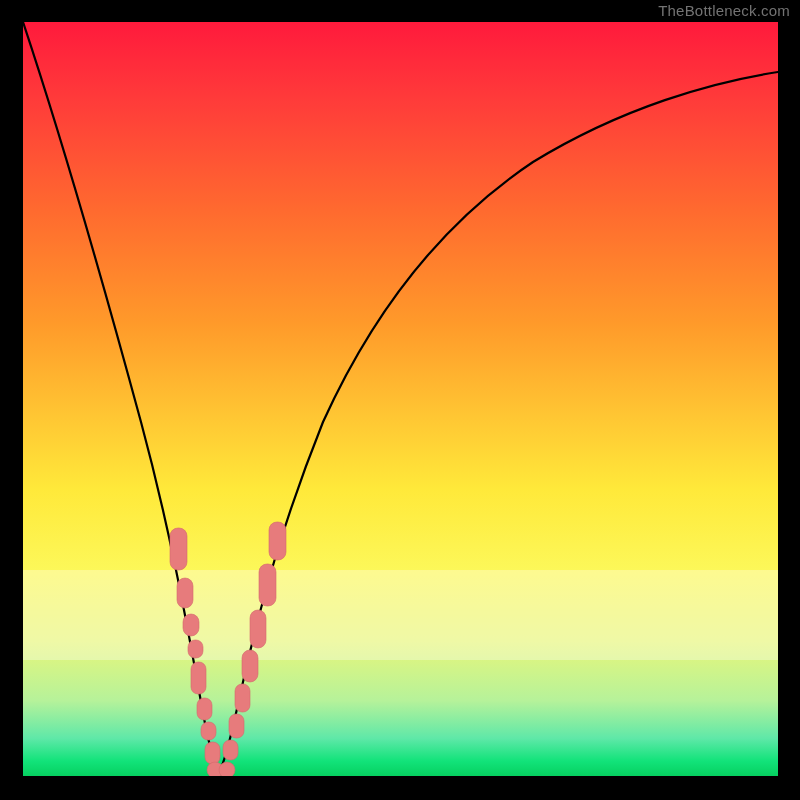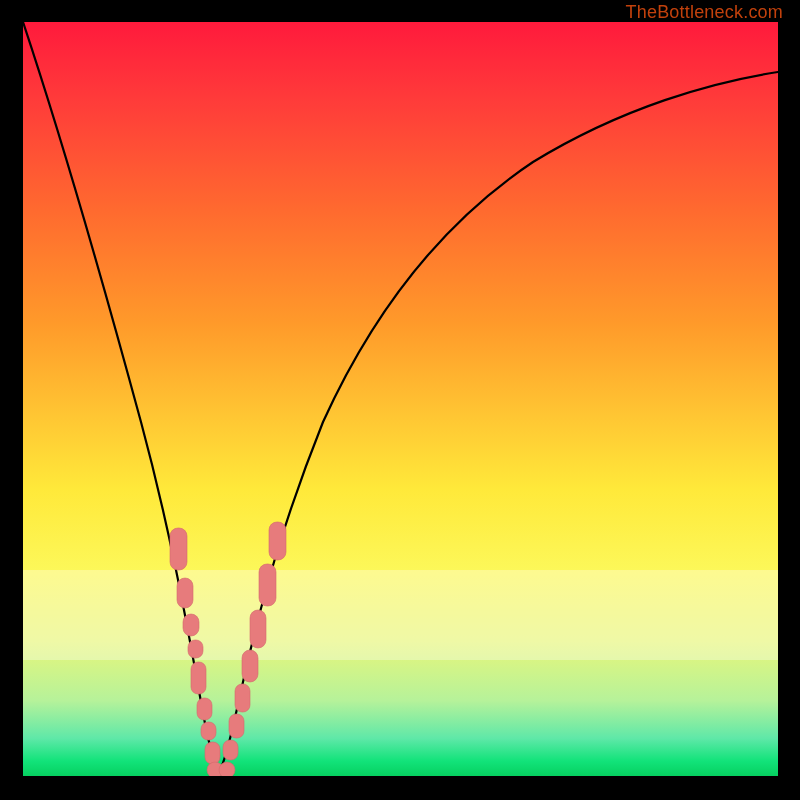--- a/index.html
+++ b/index.html
@@ -36,23 +36,23 @@
     left: 0;
     right: 0;
     top: 548px;
     height: 90px;
     background: rgba(255,255,255,0.33);
     pointer-events: none;
   }
   .watermark {
     position: absolute;
     top: 2px;
-    right: 17px;
-    color: #c2410c;
-    font-size: 18px;
+    right: 10px;
+    color: #737373;
+    font-size: 15px;
     font-weight: 500;
     letter-spacing: 0.2px;
     user-select: none;
   }
   svg.plot {
     position: absolute;
     left: 0;
     top: 0;
   }
   .curve {

